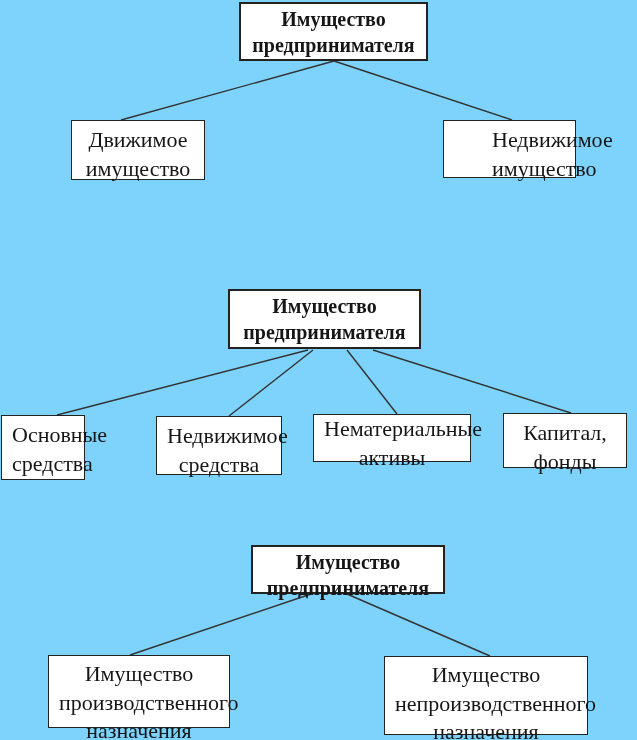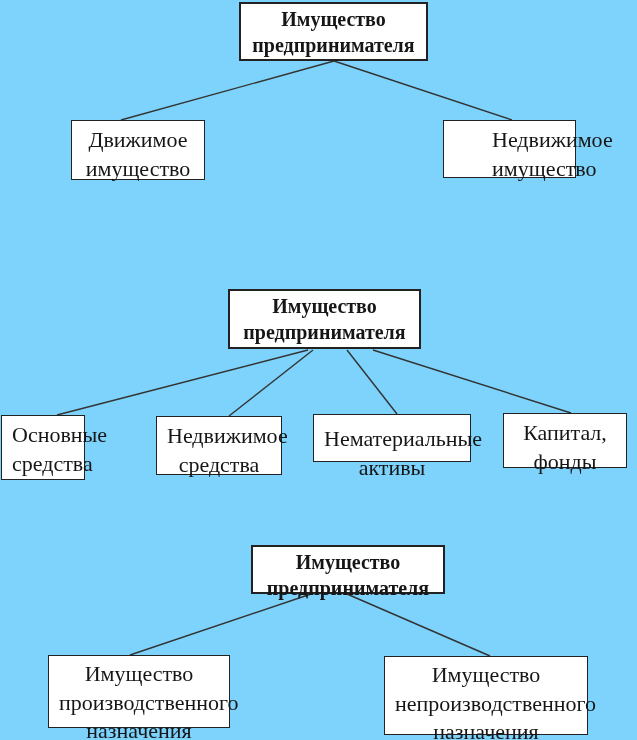--- a/index.html
+++ b/index.html
@@ -47,21 +47,21 @@
     padding: 2px 4px;
   }
   
   .n-root1 { left: 239px; top: 2px;   width: 189px; height: 59px; }
   .n-d1c1  { left: 71px;  top: 120px; width: 134px; height: 60px; }
   .n-d1c2  { left: 443px; top: 120px; width: 133px; height: 58px; padding-left: 48px; }
   
   .n-root2 { left: 228px; top: 289px; width: 193px; height: 60px; }
   .n-d2c1  { left: 1px;   top: 415px; width: 84px; height: 65px; }
   .n-d2c2  { left: 156px; top: 416px; width: 126px; height: 59px; }
-  .n-d2c3  { left: 313px; top: 414px; width: 158px; height: 48px; padding-top: 10px; }
+  .n-d2c3  { left: 313px; top: 414px; width: 158px; height: 48px; padding-top: 0; }
   .n-d2c4  { left: 503px; top: 413px; width: 124px; height: 55px; }
   
   .n-root3 { left: 251px; top: 545px; width: 194px; height: 49px; padding-top: 0; }
   .n-d3c1  { left: 48px;  top: 655px; width: 182px; height: 73px; padding-top: 4px; }
   .n-d3c2  { left: 384px; top: 656px; width: 204px; height: 79px; padding-top: 4px; }
 </style>
 </head>
 <body>
 
 <div class="canvas">

